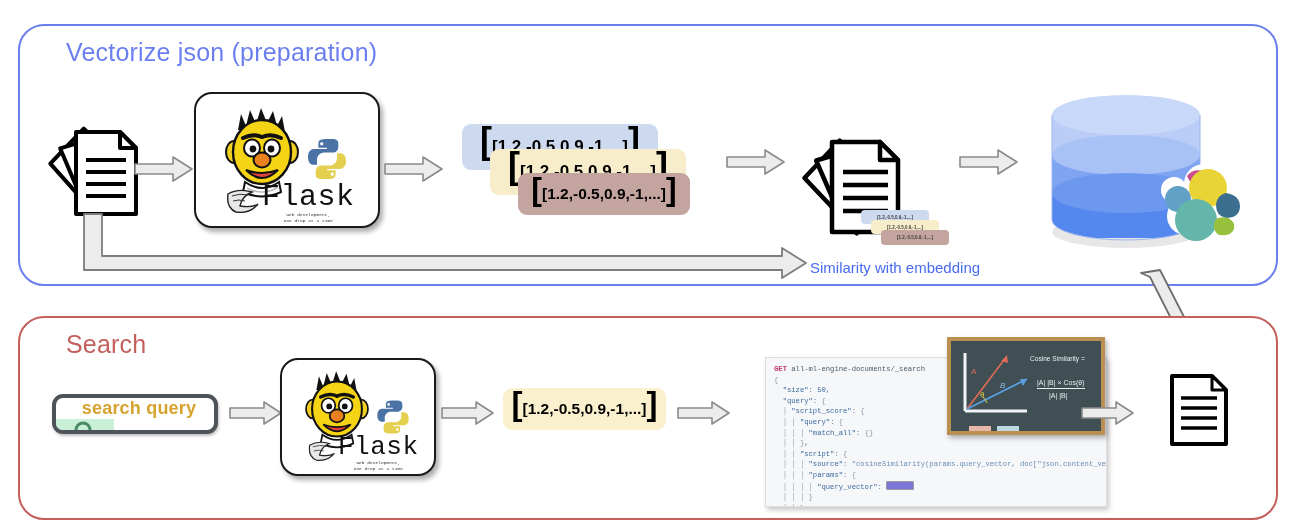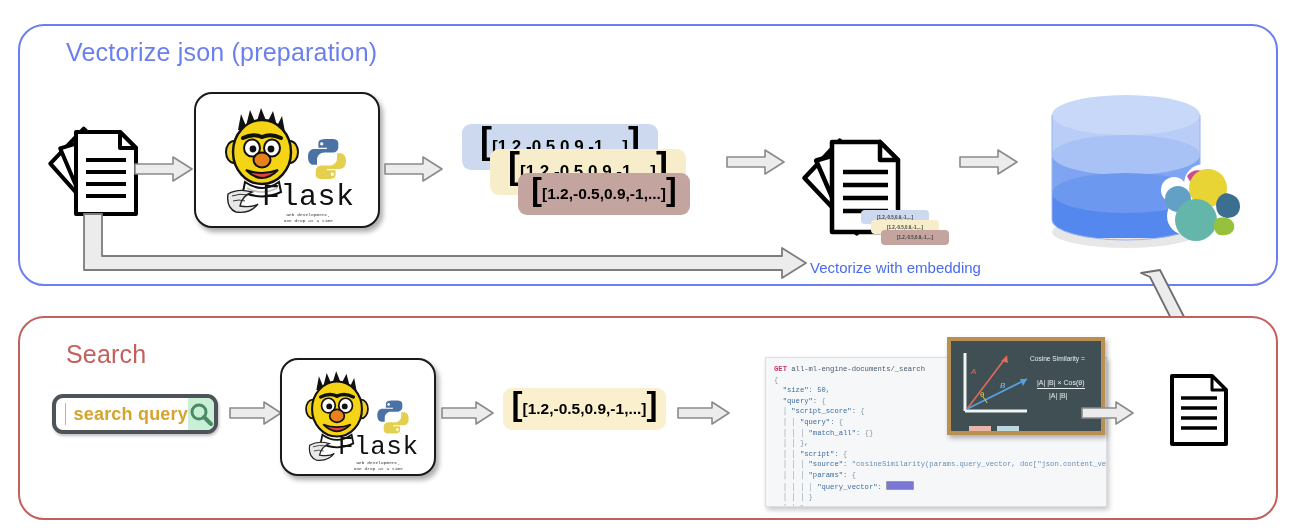--- a/index.html
+++ b/index.html
@@ -5,21 +5,21 @@
   html,body{margin:0;padding:0;background:#ffffff;}
   body{width:1292px;height:532px;position:relative;overflow:hidden;
        font-family:"Liberation Sans",sans-serif;}
 
   .panel{position:absolute;border-radius:26px;background:#fff;}
   #panel-prep{left:18px;top:24px;width:1256px;height:258px;border:2px solid #6b7ff0;}
   #panel-search{left:18px;top:316px;width:1256px;height:200px;border:2px solid #c4605c;}
 
   .panel-title{position:absolute;font-size:25px;letter-spacing:.2px;white-space:nowrap;}
   #title-prep{left:66px;top:38px;color:#6b7ff0;}
-  #title-search{left:66px;top:330px;color:#c4605c;margin-top:10px;}
+  #title-search{left:66px;top:330px;color:#c4605c;}
 
   
   .arrow{position:absolute;}
   .arrow svg{display:block;overflow:visible;}
 
   
   .docstack{position:absolute;}
   .docstack svg{display:block;}
 
   
@@ -48,21 +48,21 @@
 
   .caption{position:absolute;font-size:15px;color:#4a6bf0;white-space:nowrap;}
 
   
   .db{position:absolute;}
   .db svg{display:block;overflow:visible;}
 
   
   .searchbox{position:absolute;box-sizing:border-box;border:4px solid #4d5358;border-radius:11px;
              background:#fff;display:flex;align-items:center;overflow:hidden;
-             box-shadow:1px 2px 3px rgba(0,0,0,.25);}
+             box-shadow:1px 2px 3px rgba(0,0,0,.25);flex-direction:column;}
   .caret{width:6px;height:22px;background:#e8b23a;margin-left:9px;border-radius:1px;}
   .searchtext{font-size:18px;font-weight:bold;color:#d6a32e;margin-left:8px;white-space:nowrap;
               flex:1;letter-spacing:.2px;}
   .searchbtn{width:58px;align-self:stretch;background:#c9efd6;display:flex;align-items:center;
              justify-content:center;}
 
   
   .codeblock{position:absolute;background:#f6f7f9;border:1px solid #dcdee2;
              box-shadow:2px 3px 5px rgba(0,0,0,.22);overflow:hidden;box-sizing:border-box;}
   .codeblock pre{margin:0;padding:6px 8px 4px 8px;font-family:"Liberation Mono",monospace;
@@ -205,21 +205,21 @@
 <div class="minichip" style="left:861px;top:210px;width:68px;height:14px;background:#ccd9ee;">
   <span>[1.2,-0.5,0.9,-1,...]</span>
 </div>
 <div class="minichip" style="left:871px;top:220px;width:68px;height:14px;background:#f7edcb;">
   <span>[1.2,-0.5,0.9,-1,...]</span>
 </div>
 <div class="minichip" style="left:881px;top:230px;width:68px;height:15px;background:#c4a49e;">
   <span>[1.2,-0.5,0.9,-1,...]</span>
 </div>
 
-<div class="caption" style="left:810px;top:259px;">Vectorize with embedding</div>
+<div class="caption" style="left:810px;top:259px;">Similarity with embedding</div>
 
 <div class="arrow" style="left:958px;top:148px;">
   <svg width="62" height="28" viewBox="0 0 62 28">
     <path d="M2 9 L40 9 L40 2 L59 14 L40 26 L40 19 L2 19 Z" fill="#ececec" stroke="#8a8a8a" stroke-width="1.6" stroke-linejoin="round"></path>
   </svg>
 </div>
 
 <div class="db" style="left:1034px;top:80px;width:210px;height:190px;">
   <svg width="210" height="190" viewBox="0 0 210 190">
     <defs>

